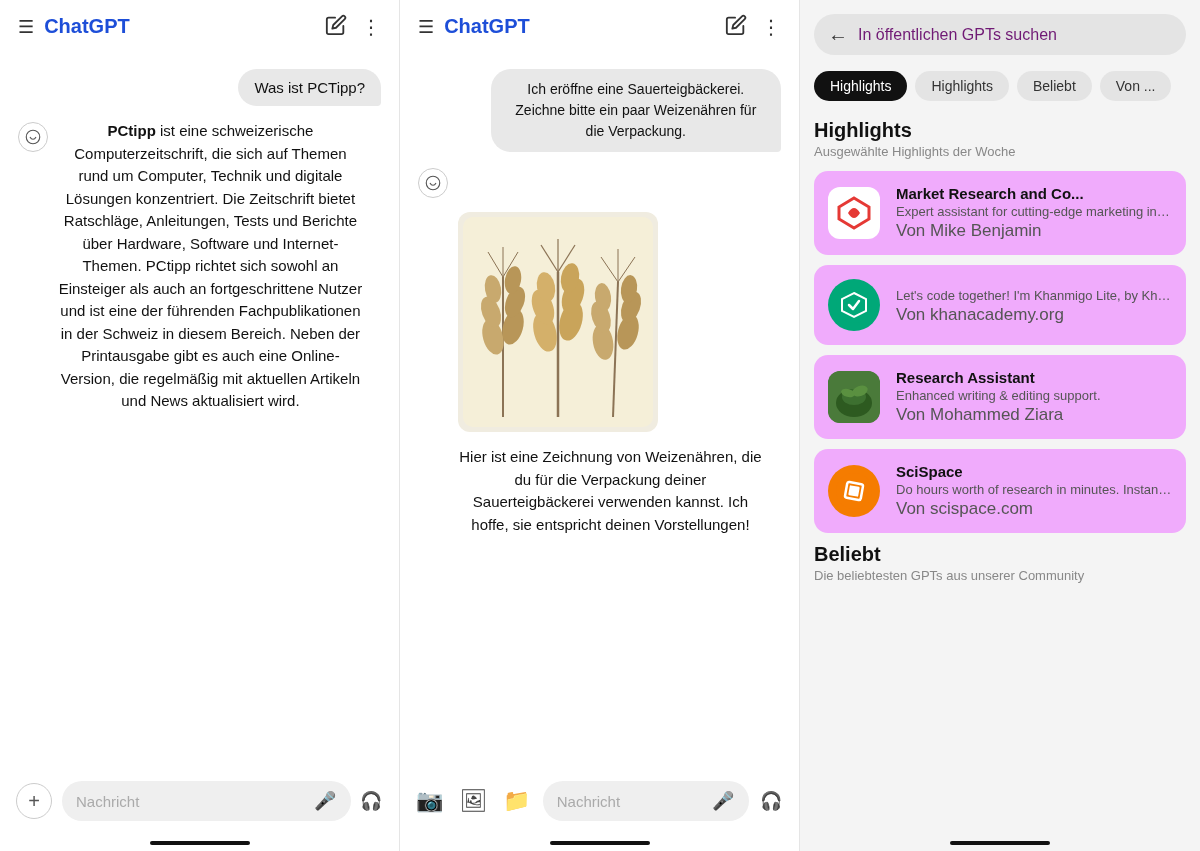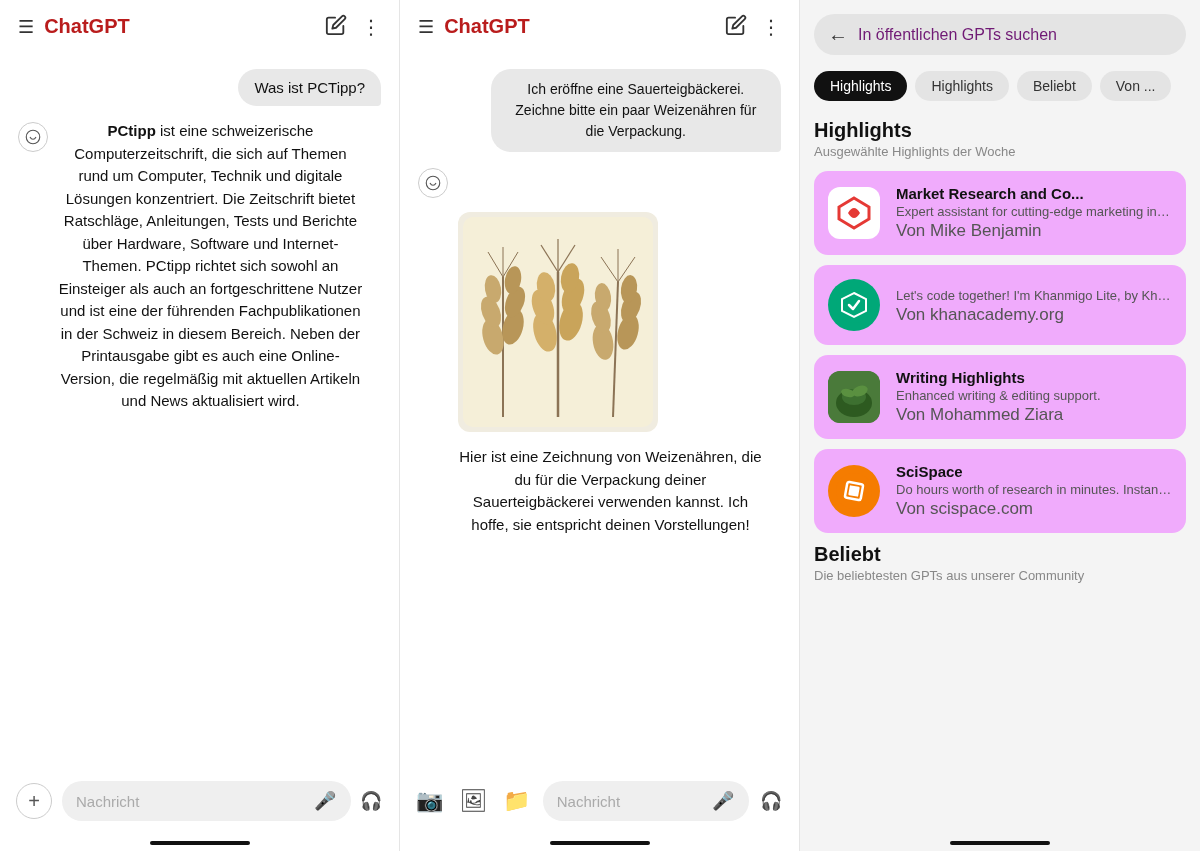--- a/index.html
+++ b/index.html
@@ -41,21 +41,21 @@
       background: #fff;
     }
     .header-left {
       display: flex;
       align-items: center;
       gap: 10px;
     }
     .header-title {
       font-size: 20px;
       font-weight: 700;
-      color: #b91c1c;
+      color: #1d4ed8;
     }
     .header-icons {
       display: flex;
       gap: 14px;
       align-items: center;
     }
     .icon-btn {
       cursor: pointer;
       color: #333;
       font-size: 20px;
@@ -553,21 +553,21 @@
       <div class="gpt-avatar writing-logo">
         <svg width="52" height="52" viewBox="0 0 52 52">
           <rect width="52" height="52" fill="#4a7a3a" rx="12"></rect>
           <ellipse cx="26" cy="32" rx="18" ry="14" fill="#2d5a20"></ellipse>
           <ellipse cx="26" cy="26" rx="12" ry="8" fill="#3d7030"></ellipse>
           <ellipse cx="32" cy="20" rx="8" ry="5" fill="#5a9040" transform="rotate(-20 32 20)"></ellipse>
           <ellipse cx="20" cy="22" rx="7" ry="4" fill="#5a9040" transform="rotate(15 20 22)"></ellipse>
         </svg>
       </div>
       <div class="gpt-info">
-        <div class="gpt-name">Writing Highlights</div>
+        <div class="gpt-name">Research Assistant</div>
         <div class="gpt-desc">Enhanced writing &amp; editing support.</div>
         <div class="gpt-author"><span>Von Mohammed Ziara</span></div>
       </div>
     </div>
 
     <div class="gpt-card">
       <div class="gpt-avatar scispace-logo">
         <svg width="36" height="36" viewBox="0 0 36 36">
           <circle cx="18" cy="18" r="18" fill="#f57c00"></circle>
           <rect x="10" y="10" width="16" height="16" fill="none" stroke="#fff" stroke-width="2.5" rx="2" transform="rotate(10 18 18)"></rect>

